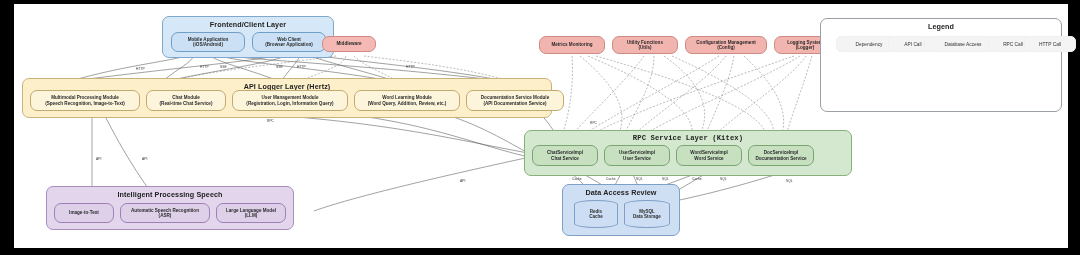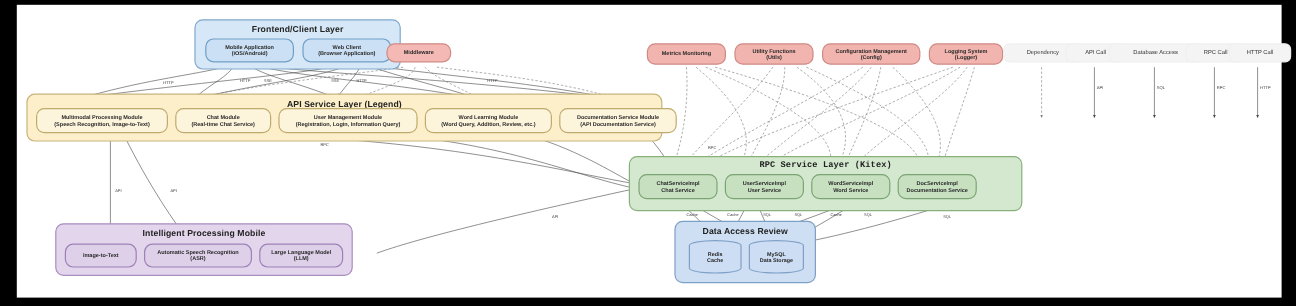--- a/index.html
+++ b/index.html
@@ -155,21 +155,21 @@
     <div class="node obs" style="left:671px;top:32px;width:82px;height:18px;">
       <span>Configuration Management
 (Config)</span>
     </div>
     <div class="node obs" style="left:760px;top:32px;width:62px;height:18px;">
       <span>Logging System
 (Logger)</span>
     </div>
 
     <div class="grp api" style="left:8px;top:74px;width:530px;height:40px;">
-      <div class="grp-title">API Service Layer (Legend)</div>
+      <div class="grp-title">API Logger Layer (Hertz)</div>
     </div>
     <div class="node api-node" style="left:16px;top:86px;width:110px;height:21px;">
       <span>Multimodal Processing Module
 (Speech Recognition, Image-to-Text)</span>
     </div>
     <div class="node api-node" style="left:132px;top:86px;width:80px;height:21px;">
       <span>Chat Module
 (Real-time Chat Service)</span>
     </div>
     <div class="node api-node" style="left:218px;top:86px;width:116px;height:21px;">
@@ -211,34 +211,37 @@
     <div class="cyl" style="left:560px;top:196px;width:44px;height:28px;">
       <span>Redis
 Cache</span>
     </div>
     <div class="cyl" style="left:610px;top:196px;width:46px;height:28px;">
       <span>MySQL
 Data Storage</span>
     </div>
 
     <div class="grp ipm" style="left:32px;top:182px;width:248px;height:44px;">
-      <div class="grp-title">Intelligent Processing Mobile</div>
+      <div class="grp-title">Intelligent Processing Speech</div>
     </div>
     <div class="node ipm-node" style="left:40px;top:199px;width:60px;height:20px;">
       <span>Image-to-Text</span>
     </div>
     <div class="node ipm-node" style="left:106px;top:199px;width:90px;height:20px;">
       <span>Automatic Speech Recognition
 (ASR)</span>
     </div>
     <div class="node ipm-node" style="left:202px;top:199px;width:70px;height:20px;">
       <span>Large Language Model
 (LLM)</span>
     </div>
 
+    <div class="legend-box" style="left:806px;top:14px;width:240px;height:92px;">
+      <div class="grp-title">Legend</div>
+    </div>
     <div class="legend-chip" style="left:822px;top:32px;width:64px;height:14px;">
       <span>Dependency</span>
     </div>
     <div class="legend-chip" style="left:874px;top:32px;width:48px;height:14px;">
       <span>API Call</span>
     </div>
     <div class="legend-chip" style="left:910px;top:32px;width:76px;height:14px;">
       <span>Database Access</span>
     </div>
     <div class="legend-chip" style="left:974px;top:32px;width:48px;height:14px;">

